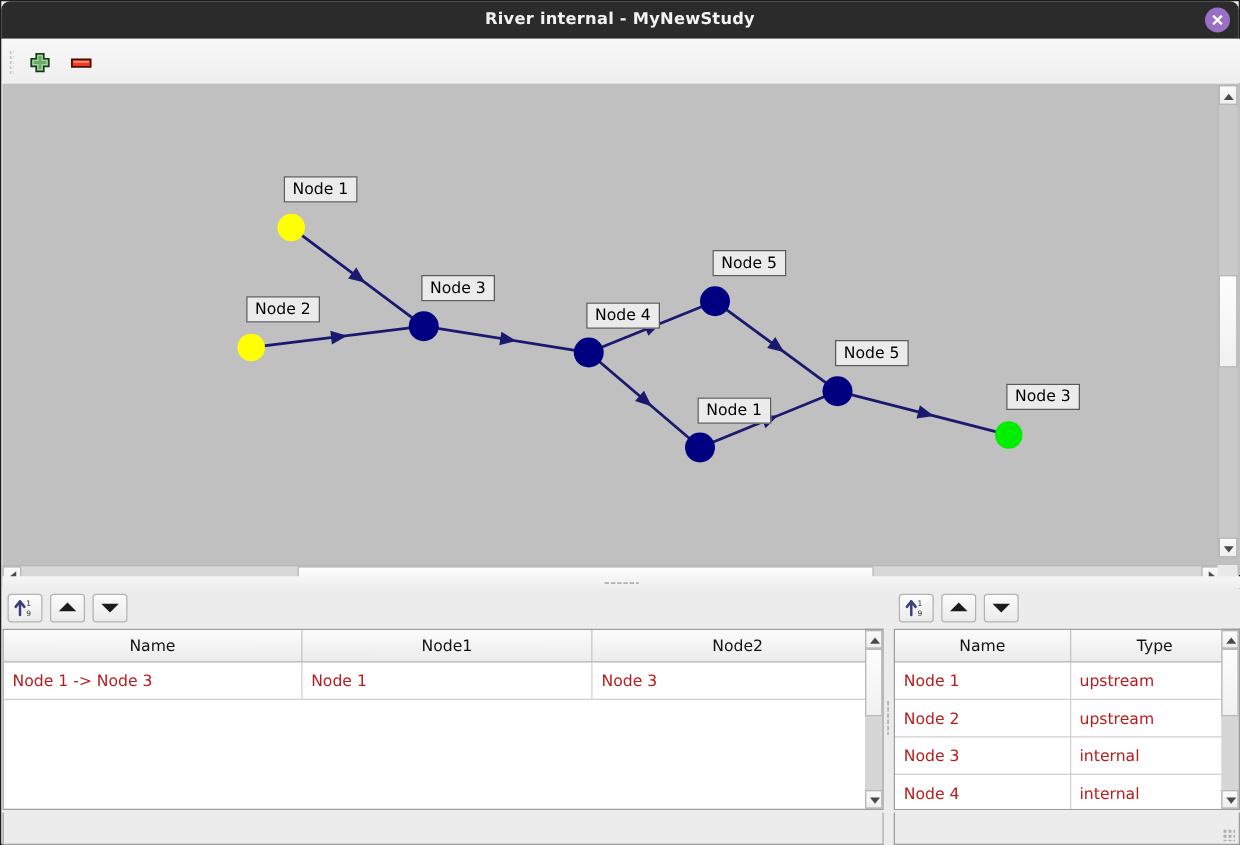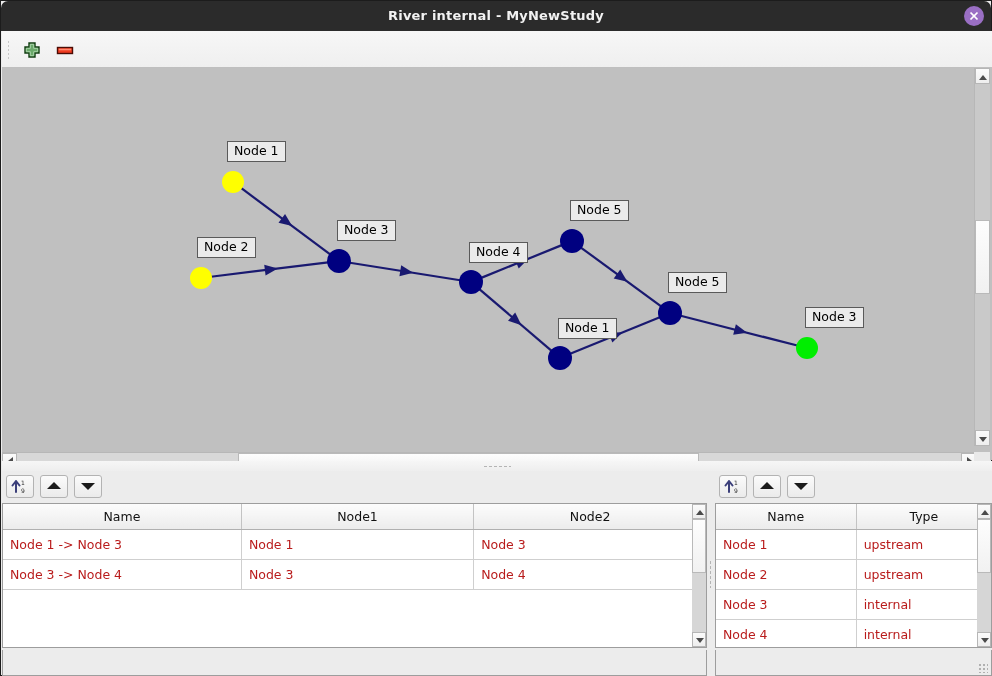--- a/index.html
+++ b/index.html
@@ -418,25 +418,20 @@
                 <th>Node1</th>
                 <th style="border-right: none;">Node2</th>
               </tr>
             </thead>
           <tbody id="reaches-body">
               <tr>
                 <td>Node 1 -&gt; Node 3</td>
                 <td>Node 1</td>
                 <td style="border-right: none;">Node 3</td>
               </tr>
-              <tr>
-                <td>Node 3 -&gt; Node 4</td>
-                <td>Node 3</td>
-                <td style="border-right: none;">Node 4</td>
-              </tr>
             </tbody>
         </table>
       </div>
 
       <div id="left-tbl-vsb" class="tbl-vsb">
         <div class="sb-arrow" style="left:0;top:0;width:14px;height:15px;">
           <div class="tri" style="left:3px;top:5px;border-left:4px solid transparent;border-right:4px solid transparent;border-bottom:5px solid #4a4a4a;"></div>
         </div>
         <div class="sb-thumb" style="left:0;top:15px;width:14px;height:54px;"></div>
         <div class="sb-arrow" style="left:0;bottom:0;width:14px;height:15px;">

